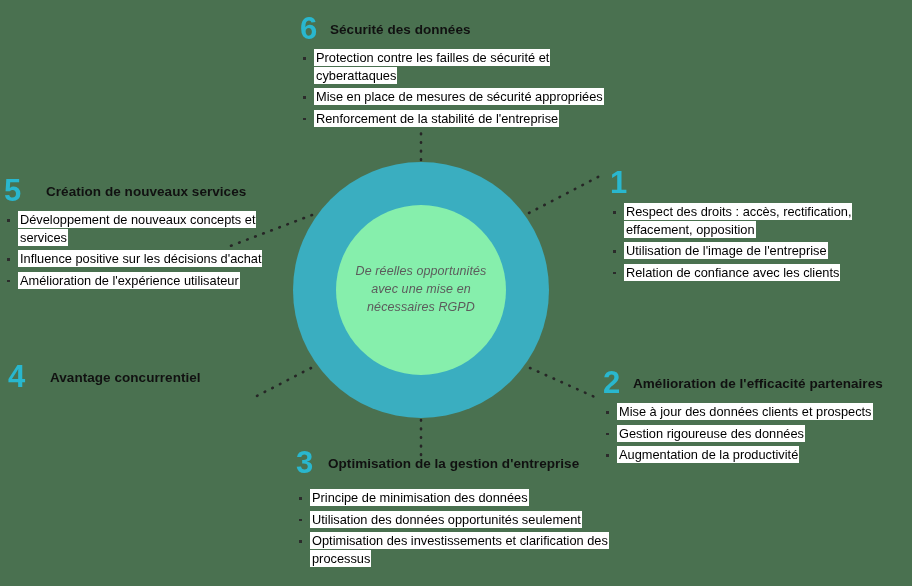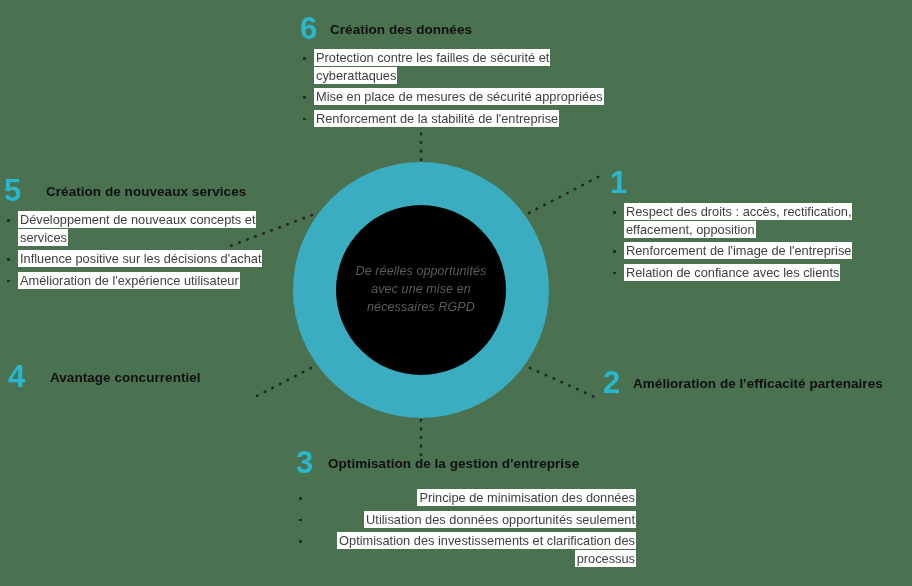--- a/index.html
+++ b/index.html
@@ -33,21 +33,21 @@
     border-radius: 50%;
     background: #3aaec0;
   }
   .donut-hole {
     position: absolute;
     left: 43px;
     top: 43px;
     width: 170px;
     height: 170px;
     border-radius: 50%;
-    background: #000000;
+    background: #86efac;
     display: flex;
     align-items: center;
     justify-content: center;
   }
   .donut-text {
     font-style: italic;
     font-size: 12.5px;
     line-height: 1.42;
     color: #5c5c5c;
     text-align: center;
@@ -86,21 +86,21 @@
   }
   ul.sec-list li {
     position: relative;
     padding-left: 14px;
     margin-bottom: 4px;
     font-size: 12.8px;
     line-height: 17.5px;
   }
   ul.sec-list li .txt {
     background: #ffffff;
-    color: #404040;
+    color: #000000;
     box-decoration-break: clone;
     -webkit-box-decoration-break: clone;
     padding: 1px 1px 1px 2px;
   }
   ul.sec-list li::before {
     content: "";
     position: absolute;
     left: 3px;
     top: 8px;
     width: 2.5px;
@@ -116,21 +116,21 @@
   #sec2 { left: 603px; top: 368px; width: 305px; }
   #sec2 .sec-num { width: 30px; }
   #sec3 { left: 296px; top: 448px; width: 340px; }
   #sec3 .sec-num { width: 32px; }
   #sec4 { left: 8px;   top: 362px; width: 285px; }
   #sec4 .sec-num { width: 42px; }
   #sec5 { left: 4px;   top: 176px; width: 265px; }
   #sec5 .sec-num { width: 42px; }
 
   #sec6 .sec-list, #sec1 .sec-list, #sec2 .sec-list, #sec3 .sec-list { margin-top: 6px; }
-  #sec3 .sec-list { margin-top: 12px; text-align: right; }
+  #sec3 .sec-list { margin-top: 12px; }
   #sec5 .sec-list { margin-top: 6px; }
   #sec4 .sec-list { margin-top: 6px; }
 
   
   #connectors {
     position: absolute;
     left: 0; top: 0;
     width: 912px; height: 586px;
     pointer-events: none;
   }
@@ -158,45 +158,50 @@
         <span>De réelles opportunités</span><br>
         <span>avec une mise en</span><br>
         <span>nécessaires RGPD</span>
       </div>
     </div>
   </div>
 
   <div class="section" id="sec6">
     <div class="sec-head">
       <div class="sec-num">6</div>
-      <div class="sec-title">Création des données</div>
+      <div class="sec-title">Sécurité des données</div>
     </div>
     <ul class="sec-list">
       <li><span class="txt">Protection contre les failles de sécurité et cyberattaques</span></li>
       <li><span class="txt">Mise en place de mesures de sécurité appropriées</span></li>
       <li><span class="txt">Renforcement de la stabilité de l'entreprise</span></li>
     </ul>
   </div>
 
   <div class="section" id="sec1">
     <div class="sec-head">
       <div class="sec-num">1</div>
     </div>
     <ul class="sec-list">
       <li><span class="txt">Respect des droits : accès, rectification, effacement, opposition</span></li>
-      <li><span class="txt">Renforcement de l'image de l'entreprise</span></li>
+      <li><span class="txt">Utilisation de l'image de l'entreprise</span></li>
       <li><span class="txt">Relation de confiance avec les clients</span></li>
     </ul>
   </div>
 
   <div class="section" id="sec2">
     <div class="sec-head">
       <div class="sec-num">2</div>
       <div class="sec-title">Amélioration de l'efficacité partenaires</div>
     </div>
+    <ul class="sec-list">
+      <li><span class="txt">Mise à jour des données clients et prospects</span></li>
+      <li><span class="txt">Gestion rigoureuse des données</span></li>
+      <li><span class="txt">Augmentation de la productivité</span></li>
+    </ul>
   </div>
 
   <div class="section" id="sec3">
     <div class="sec-head">
       <div class="sec-num">3</div>
       <div class="sec-title">Optimisation de la gestion d'entreprise</div>
     </div>
     <ul class="sec-list">
       <li><span class="txt">Principe de minimisation des données</span></li>
       <li><span class="txt">Utilisation des données opportunités seulement</span></li>

